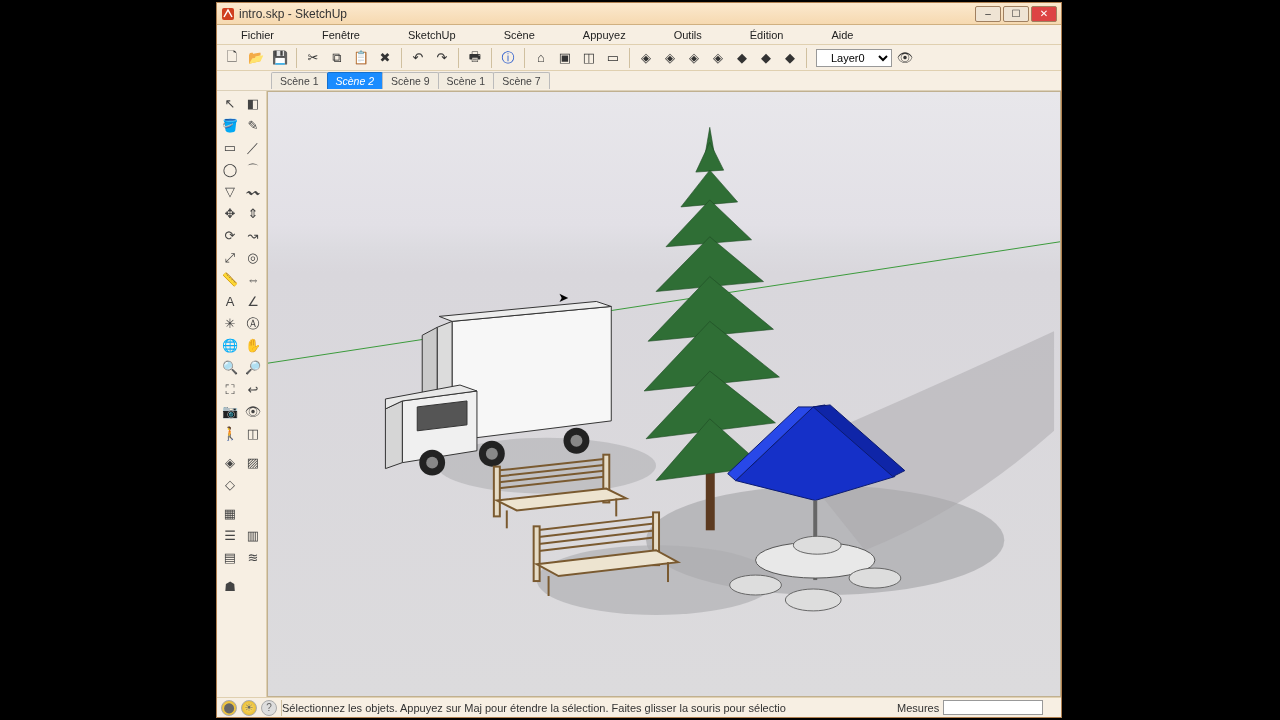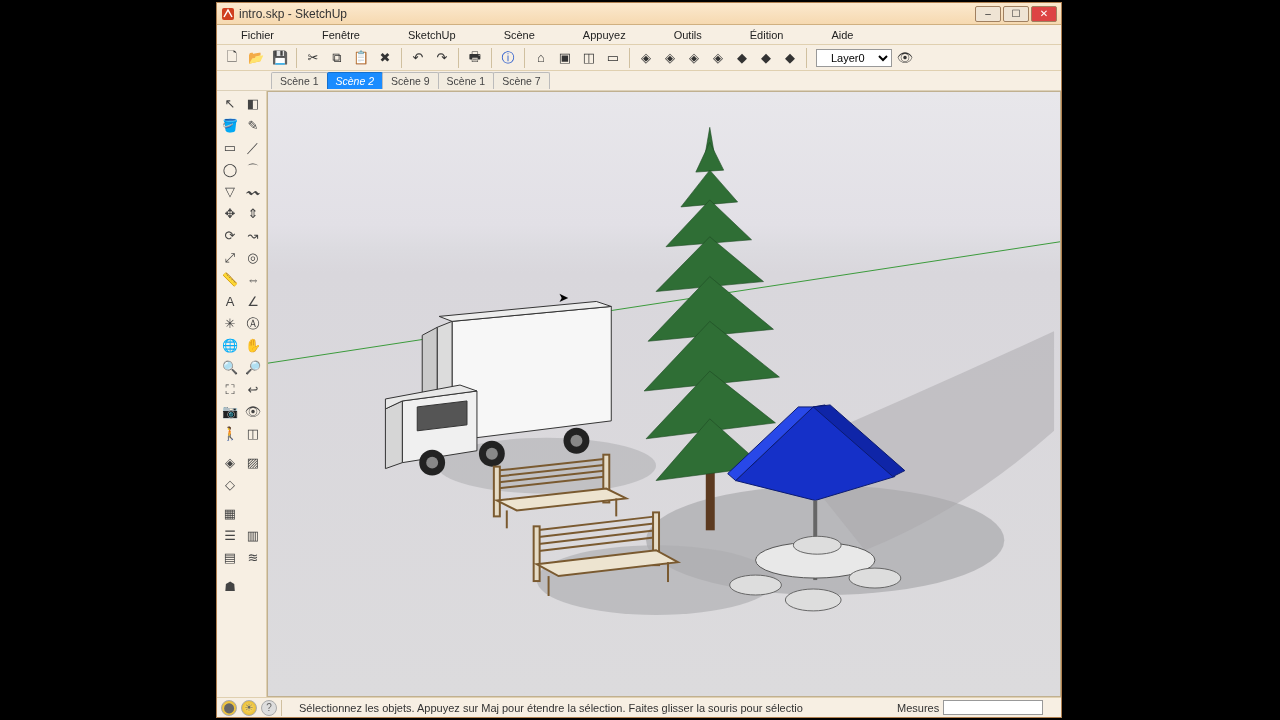--- a/index.html
+++ b/index.html
@@ -25,21 +25,21 @@
   .left-toolbar { width: 50px; background: #f7efe3; border-right: 1px solid #e0d0b0; padding: 2px; display: flex; flex-direction: column; gap: 1px; }
   .trow { display: flex; gap: 1px; }
   .ltool { width: 22px; height: 21px; border: 1px solid transparent; border-radius: 2px; display:flex; align-items:center; justify-content:center; cursor:pointer; font-size: 13px; color:#444;}
   .lsep { height: 6px; }
   .viewport { flex:1; background: linear-gradient(#e8e7eb 0%, #e2e0e6 22%, #dcdbe0 26%, #d9d7dc 30%, #dcdbdd 100%); position: relative; border: 1px solid #c0b090; overflow:hidden; }
   .viewport svg { width:100%; height:100%; display:block; }
   .statusbar { height: 20px; background: #f7efe3; border-top: 1px solid #e0d0b0; display: flex; align-items: center; padding: 0 4px; gap: 4px; }
   .status-icon { width: 16px; height: 16px; border-radius: 50%; border:1px solid #aaa; display:flex; align-items:center; justify-content:center; font-size:10px; color:#666; cursor:pointer;}
   .status-g { background: radial-gradient(#ffe070,#e0b020); }
   .status-q { background: #ddd; }
-  .status-text { flex: 1; color: #333; font-size: 11px; padding-left: 17px; border-left:1px solid #d0c0a0; height:16px; line-height:16px; overflow:hidden; white-space:nowrap;}
+  .status-text { flex: 1; color: #333; font-size: 11px; padding-left: 0; border-left:1px solid #d0c0a0; height:16px; line-height:16px; overflow:hidden; white-space:nowrap;}
   .measures { width: 160px; display:flex; align-items:center; gap:4px; color:#333; font-size:11px;}
   .measures input { width: 100px; height: 15px; border:1px solid #999; background:#fff; font-size:11px; }
   .cursor-arrow { position:absolute; left: 290px; top: 198px; font-size:13px; color:#000; pointer-events:none;}
 </style>
 </head>
 <body>
 
 <div class="app-window">
 
   <div class="titlebar">

